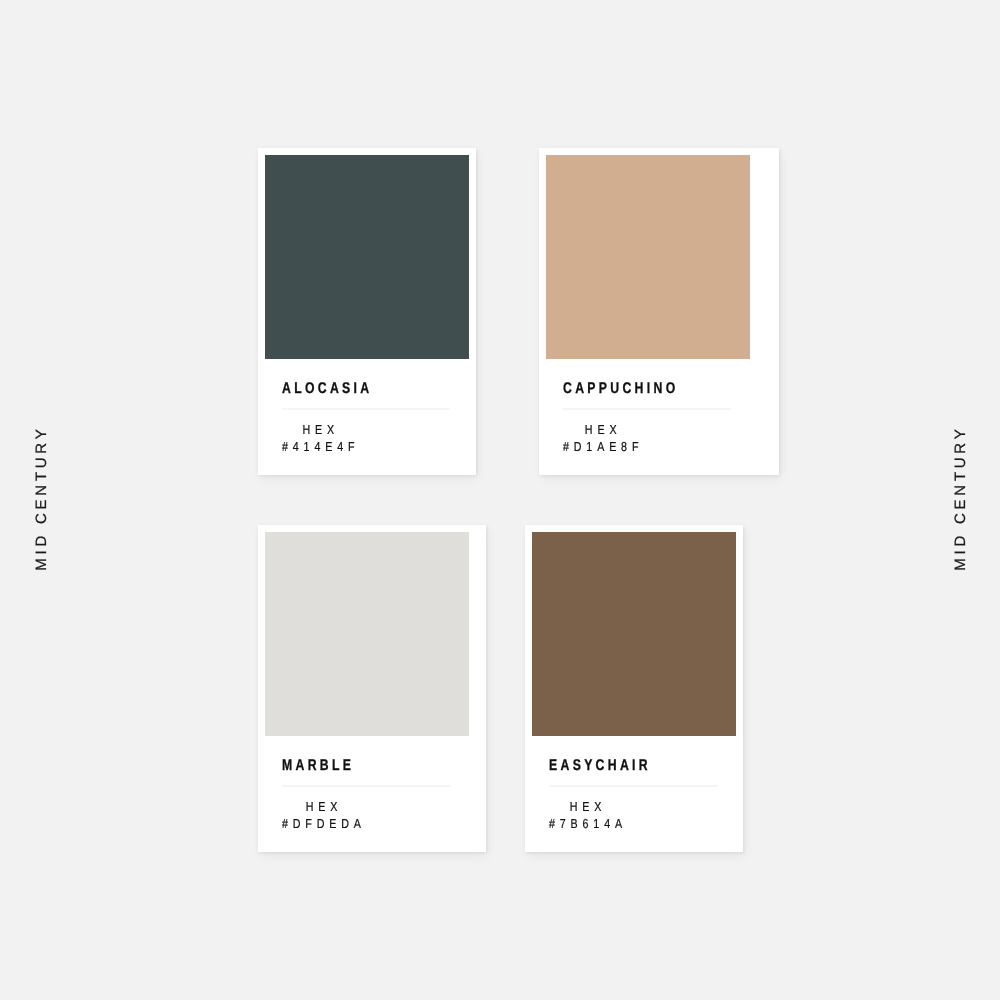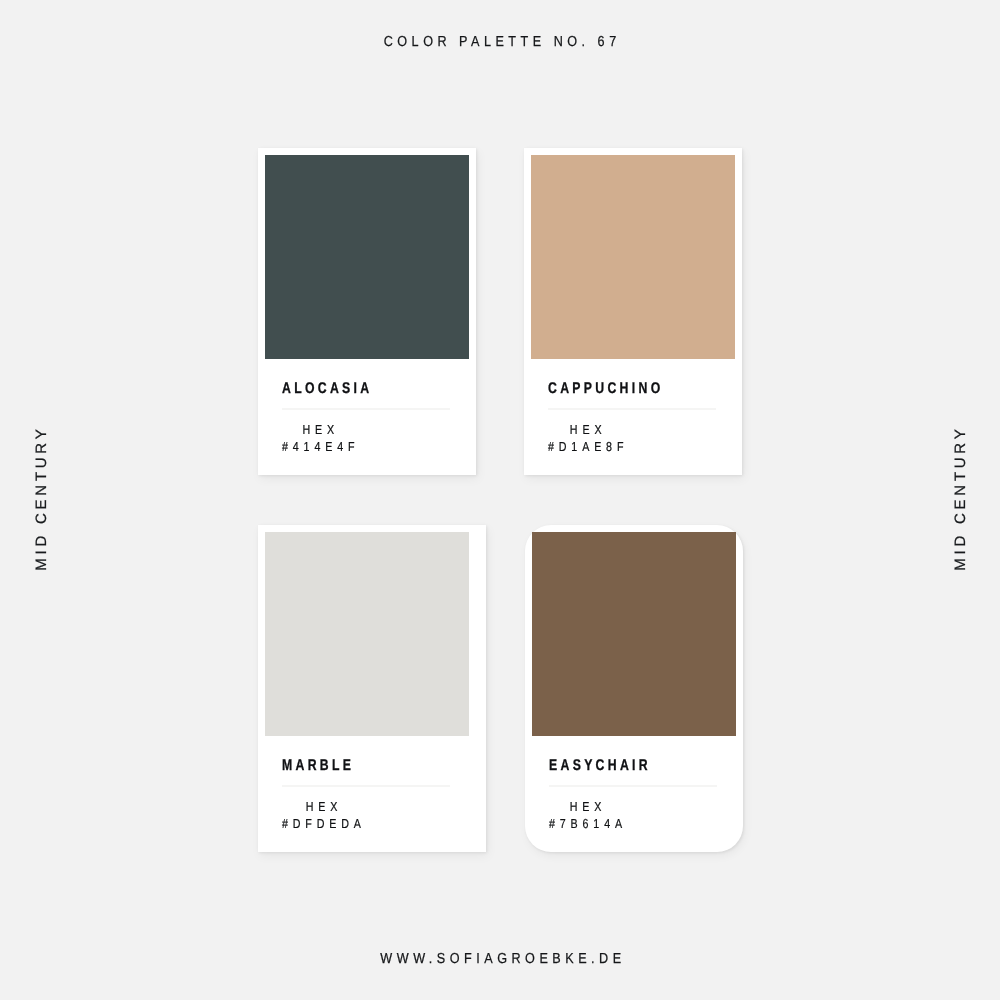--- a/index.html
+++ b/index.html
@@ -120,64 +120,62 @@
     transform: scaleX(0.822);
     transform-origin: left top;
   }
   .hex-block > div { line-height: 16.6px; }
 </style>
 </head>
 <body>
 
 <div class="stage" style="background: rgb(242, 242, 242);">
 
-  <div class="wordmark header-title"><span>COLOR PALETTE NO. 67</span></div>
 
   <div class="side-label side-left">
       <span>MID CENTURY</span>
     </div>
   <div class="side-label side-right">
       <span>MID CENTURY</span>
     </div>
 
   <div class="card" style="left:258px; top:148px;">
     <div class="swatch" style="background: rgb(65, 78, 79);"></div>
     <div class="card-name">ALOCASIA</div>
     <div class="divider" style="background: rgb(245, 245, 244);"></div>
     <div class="hex-block">
         <div>HEX</div>
         <div>#414E4F</div>
       </div>
   </div>
 
-  <div class="card" style="left:524px; top:148px;">
+  <div class="card" style="left:539px; top:148px;padding-left:22px;">
     <div class="swatch" style="background: rgb(209, 174, 143);"></div>
     <div class="card-name">CAPPUCHINO</div>
     <div class="divider" style="background: rgb(245, 245, 244);"></div>
     <div class="hex-block">
         <div>HEX</div>
         <div>#D1AE8F</div>
       </div>
   </div>
 
   <div class="card" style="left:258px; top:525px;padding-left:10px;">
     <div class="swatch" style="background: rgb(223, 222, 218);"></div>
     <div class="card-name">MARBLE</div>
     <div class="divider" style="background: rgb(245, 245, 244);"></div>
     <div class="hex-block">
         <div>HEX</div>
         <div>#DFDEDA</div>
       </div>
   </div>
 
-  <div class="card" style="left:525px; top:525px;border-radius:26px;">
+  <div class="card" style="left:525px; top:525px;">
     <div class="swatch" style="background: rgb(123, 97, 74);"></div>
     <div class="card-name">EASYCHAIR</div>
     <div class="divider" style="background: rgb(245, 245, 244);"></div>
     <div class="hex-block">
         <div>HEX</div>
         <div>#7B614A</div>
       </div>
   </div>
 
-  <div class="wordmark footer-title"><span>WWW.SOFIAGROEBKE.DE</span></div>
 
 </div>
 
 </body></html>

